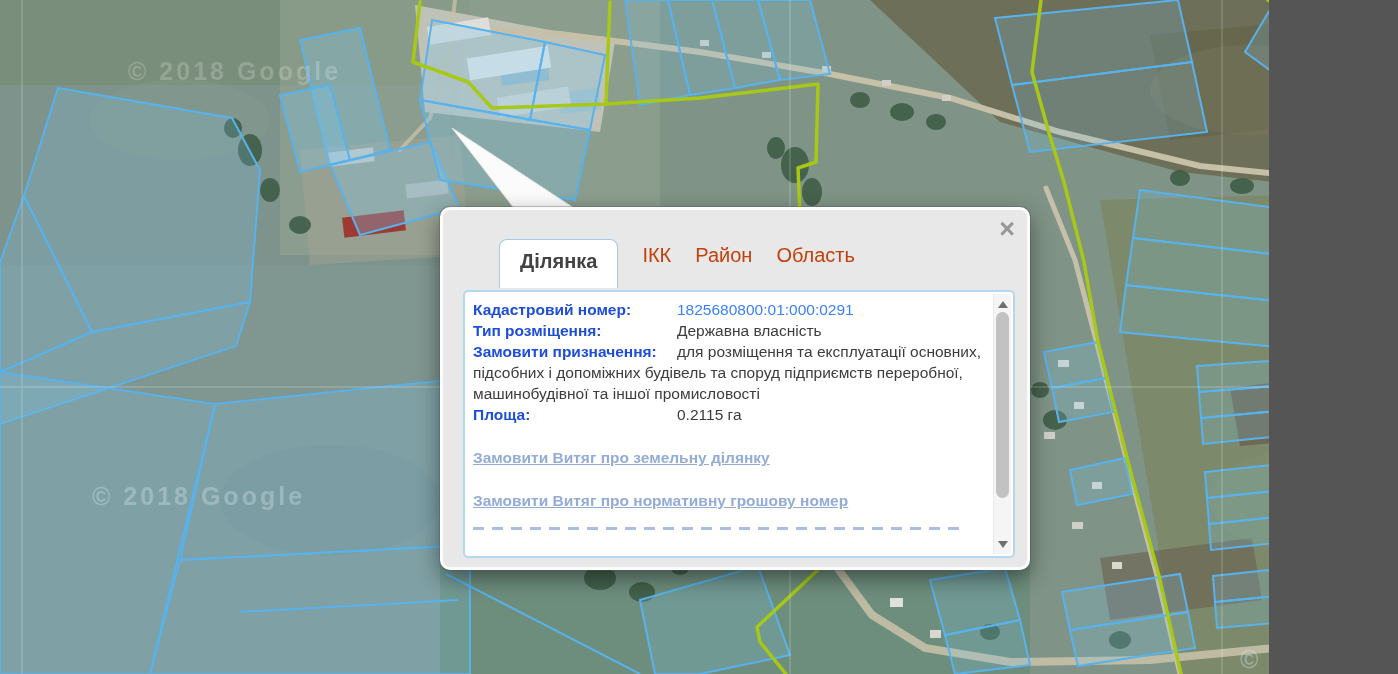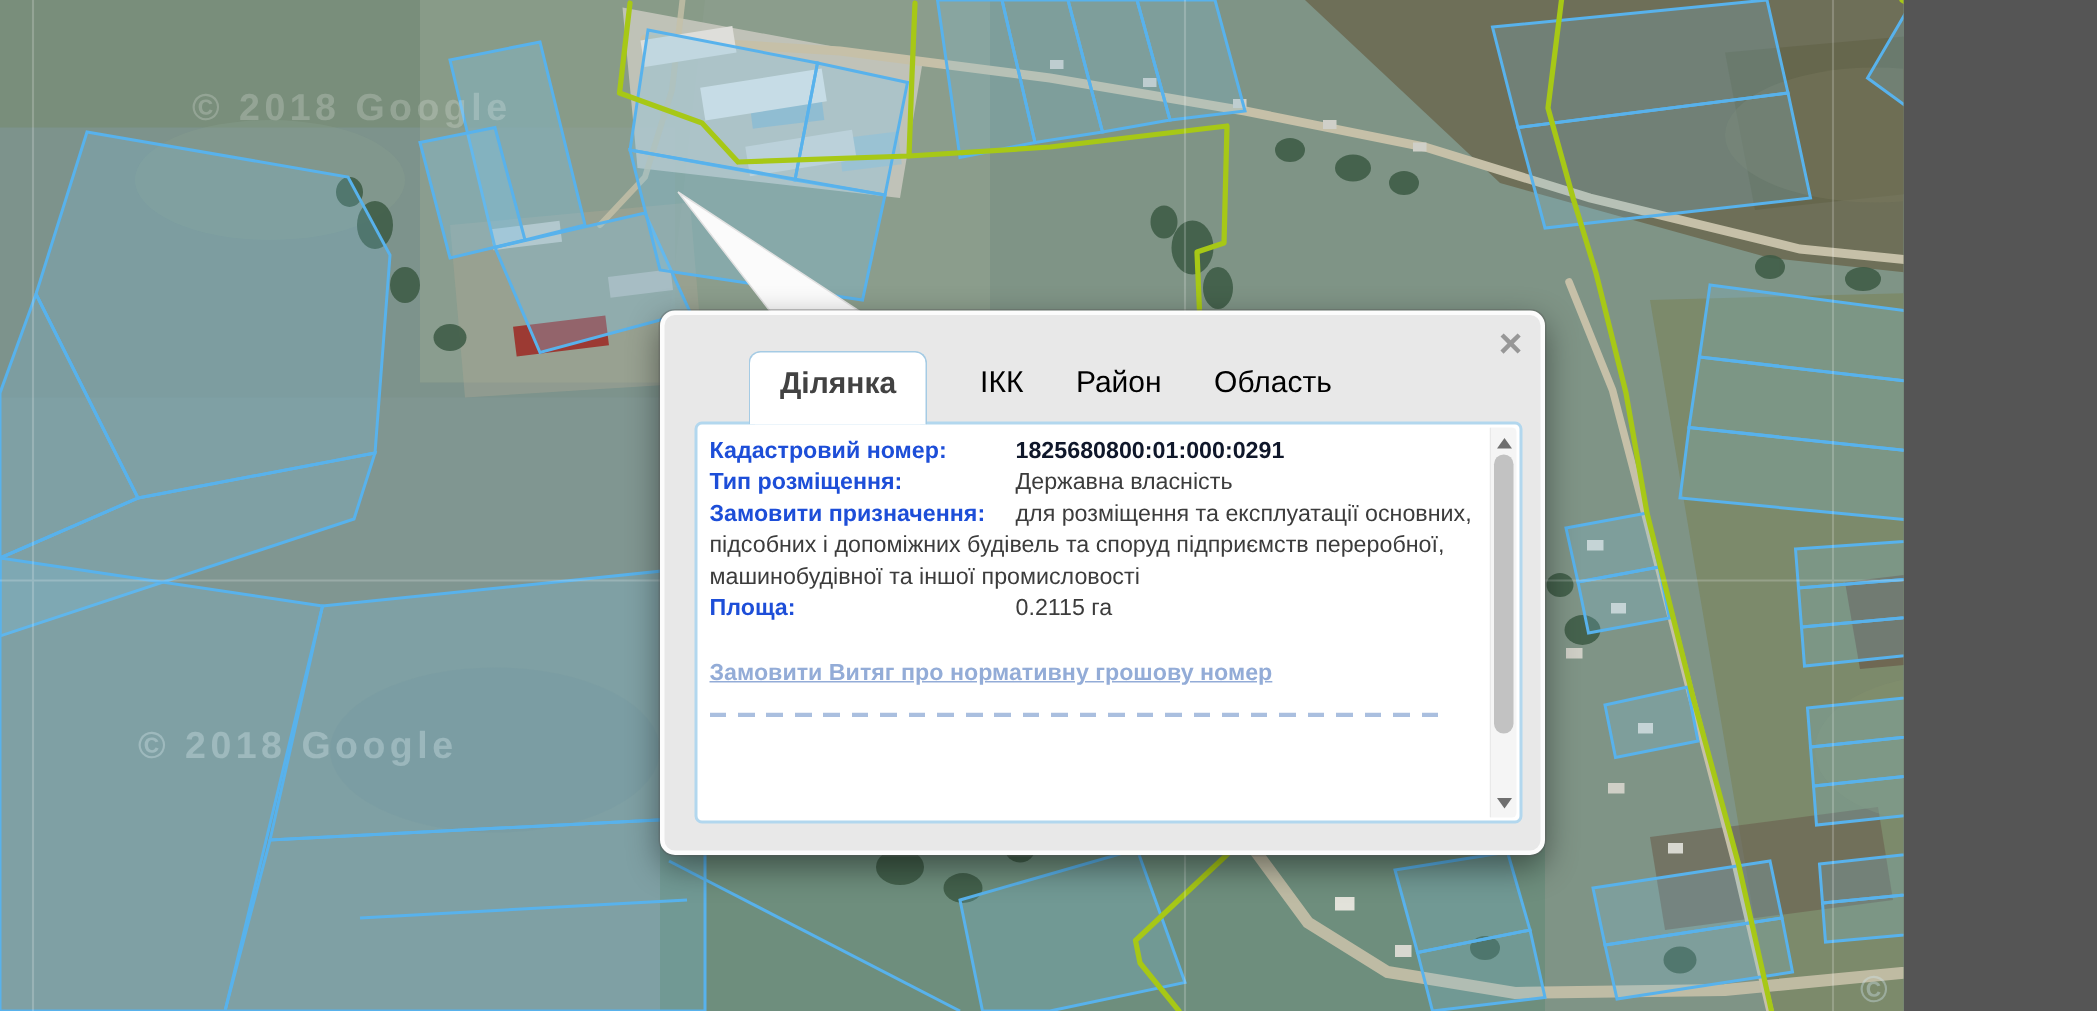--- a/index.html
+++ b/index.html
@@ -14,32 +14,32 @@
   .greenline{stroke:#a7c816;stroke-width:3.5;fill:none;stroke-linejoin:round;stroke-linecap:round;}
   .road{fill:none;stroke:#c6c0a8;stroke-linecap:round;}
   .wm{font-family:"Liberation Sans",sans-serif;font-size:25px;letter-spacing:3px;font-weight:bold;}
 
   
   .popup{position:absolute;left:440px;top:207px;width:590px;height:363px;box-sizing:border-box;
          background:#e8e8e8;border:3px solid #fcfcfc;border-radius:10px;
          box-shadow:0 0 0 1px rgba(90,90,90,.35),0 8px 22px rgba(0,0,0,.45);z-index:5;}
   .close{position:absolute;top:4px;right:10px;font-size:27px;font-weight:bold;color:#979797;
          background:none;border:none;cursor:pointer;line-height:1;padding:2px;}
-  .tabs{display:flex;align-items:flex-start;padding:24px 0 0 56px;box-sizing:border-box;}
-  .tab{font-size:20px;color:#000000;margin-left:35px;padding:10px 0 13px;cursor:pointer;white-space:nowrap;}
+  .tabs{display:flex;align-items:center;padding:24px 0 0 56px;box-sizing:border-box;}
+  .tab{font-size:20px;color:#c2410c;margin-left:24px;padding:10px 0 23px;cursor:pointer;white-space:nowrap;}
   .tab.active{margin-left:0;background:#fff;border:1px solid #a5cbe4;border-bottom:none;
          border-radius:8px 8px 0 0;padding:10px 20px 15px;font-weight:bold;color:#424242;
          position:relative;z-index:2;margin-bottom:-2px;}
   .content{position:relative;margin:0 12px 0 20px;height:268px;background:#fff;
          border:2px solid #b2d7ee;border-radius:5px;box-sizing:border-box;z-index:1;}
   .scrollpane{position:absolute;left:0;top:0;right:21px;bottom:0;overflow:hidden;
          padding:7px 2px 0 8px;font-size:15.5px;line-height:21px;color:#3c3c3c;}
   .row{margin:0;}
   .lbl{font-weight:bold;color:#1d4ed8;display:inline-block;width:204px;vertical-align:top;}
-  .strong{font-weight:bold;color:#0f172a;}
+  .strong{font-weight:normal;color:#3b82f6;}
   .link{display:block;color:#93acd7;font-weight:bold;text-decoration:underline;
         margin-top:22px;cursor:pointer;}
   .clipped{margin-top:16px;height:6px;overflow:hidden;}
   .clipped-bar{height:3px;width:94%;
         background:repeating-linear-gradient(90deg,#aabfdf 0 11px,transparent 11px 19px);}
   
   .scrollbar{position:absolute;top:2px;right:2px;bottom:2px;width:17px;background:#f5f5f5;
         border-left:1px solid #e9e9e9;border-radius:0 3px 3px 0;}
   .sb-arrow{position:absolute;left:0;width:17px;height:16px;display:flex;align-items:center;
         justify-content:center;cursor:pointer;}
@@ -229,20 +229,21 @@
         <div class="row">
           <span class="lbl">Тип розміщення:</span><span class="val">Державна власність</span>
         </div>
         <div class="row">
           <span class="lbl">Замовити призначення:</span><span class="val">для розміщення та експлуатації основних, підсобних і допоміжних будівель та споруд підприємств переробної, машинобудівної та іншої промисловості</span>
         </div>
         <div class="row">
           <span class="lbl">Площа:</span><span class="val">0.2115 га</span>
         </div>
 
+        <a class="link">Замовити Витяг про земельну ділянку</a>
         <a class="link">Замовити Витяг про нормативну грошову номер</a>
 
         <div class="clipped">
           <div class="clipped-bar"></div>
         </div>
       </div>
 
       <div class="scrollbar">
         <div class="sb-arrow up">
           <div class="tri-up"></div>

